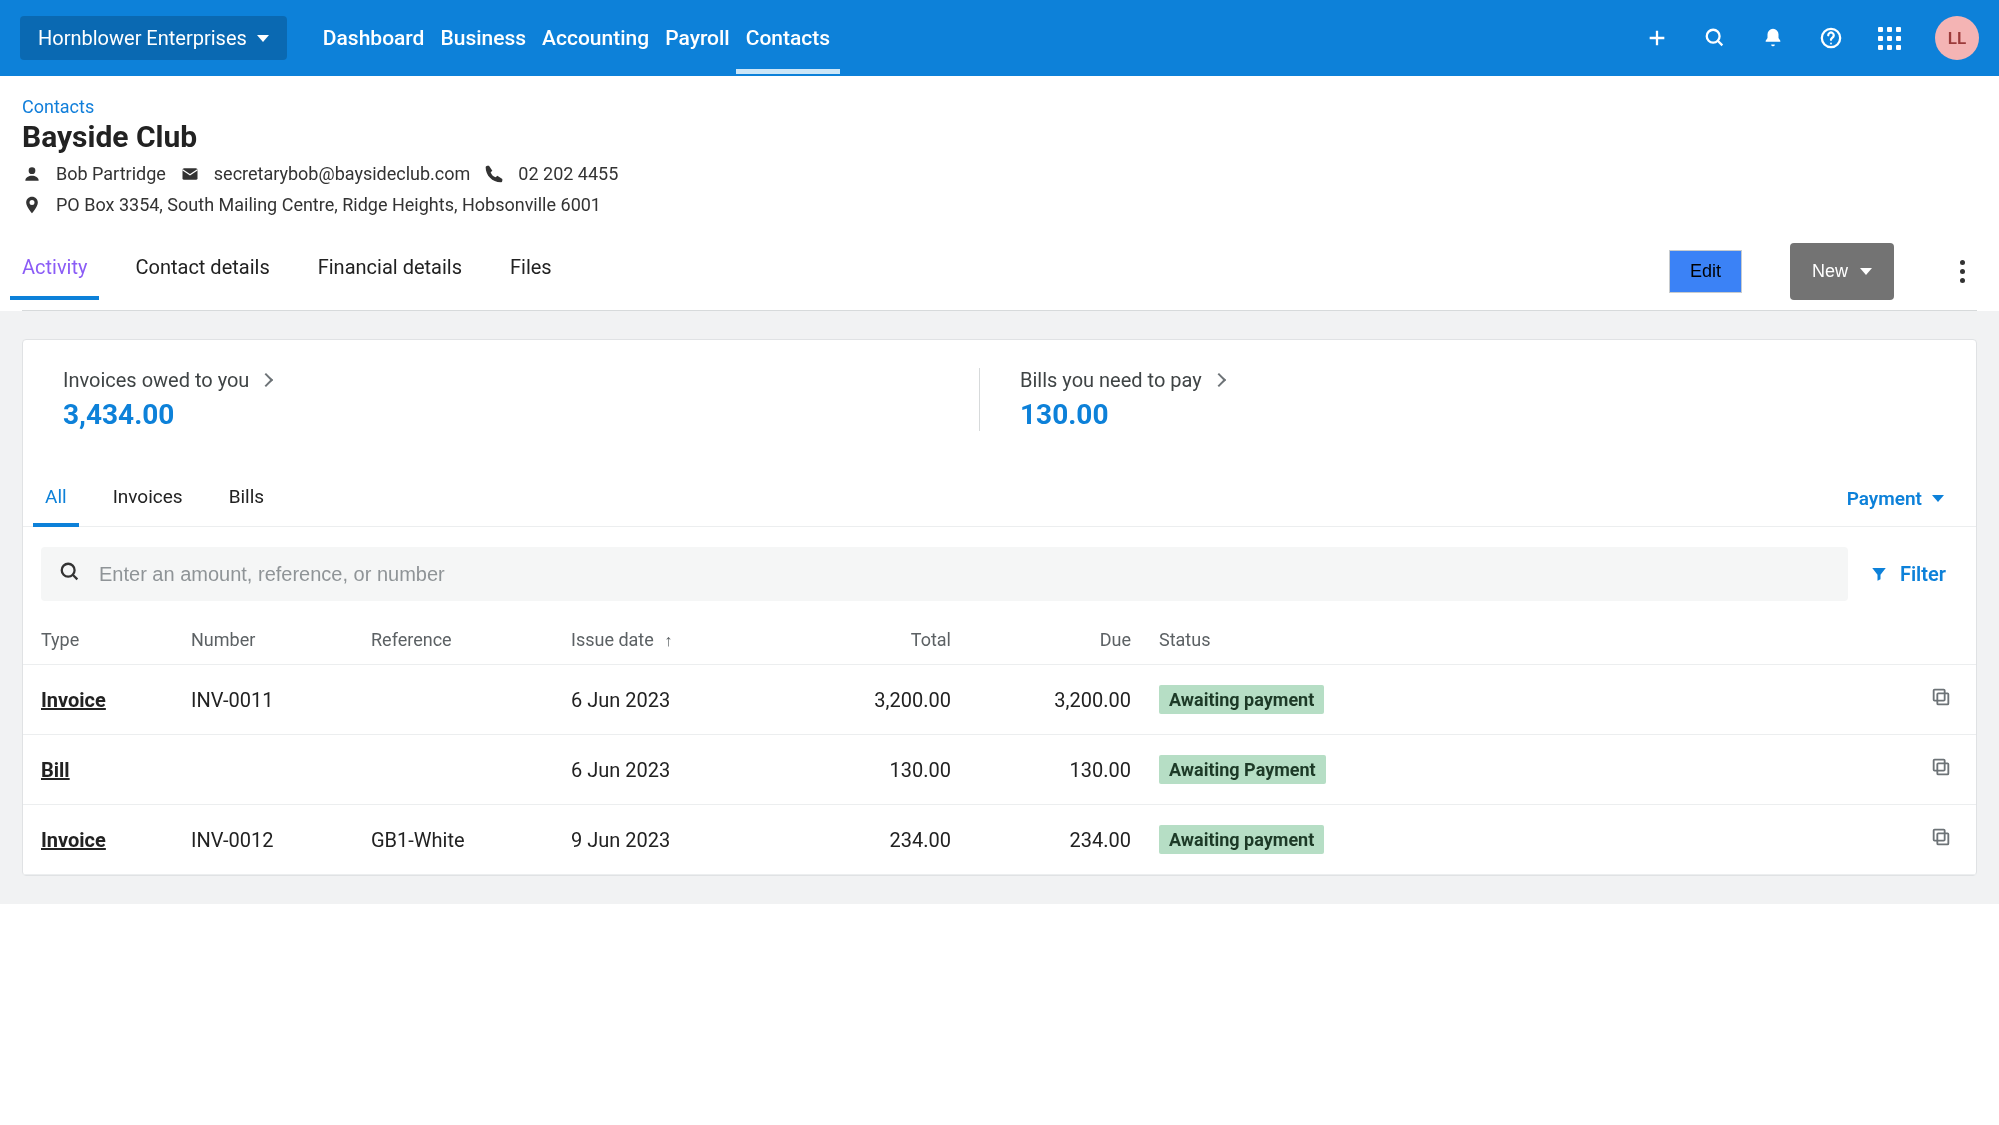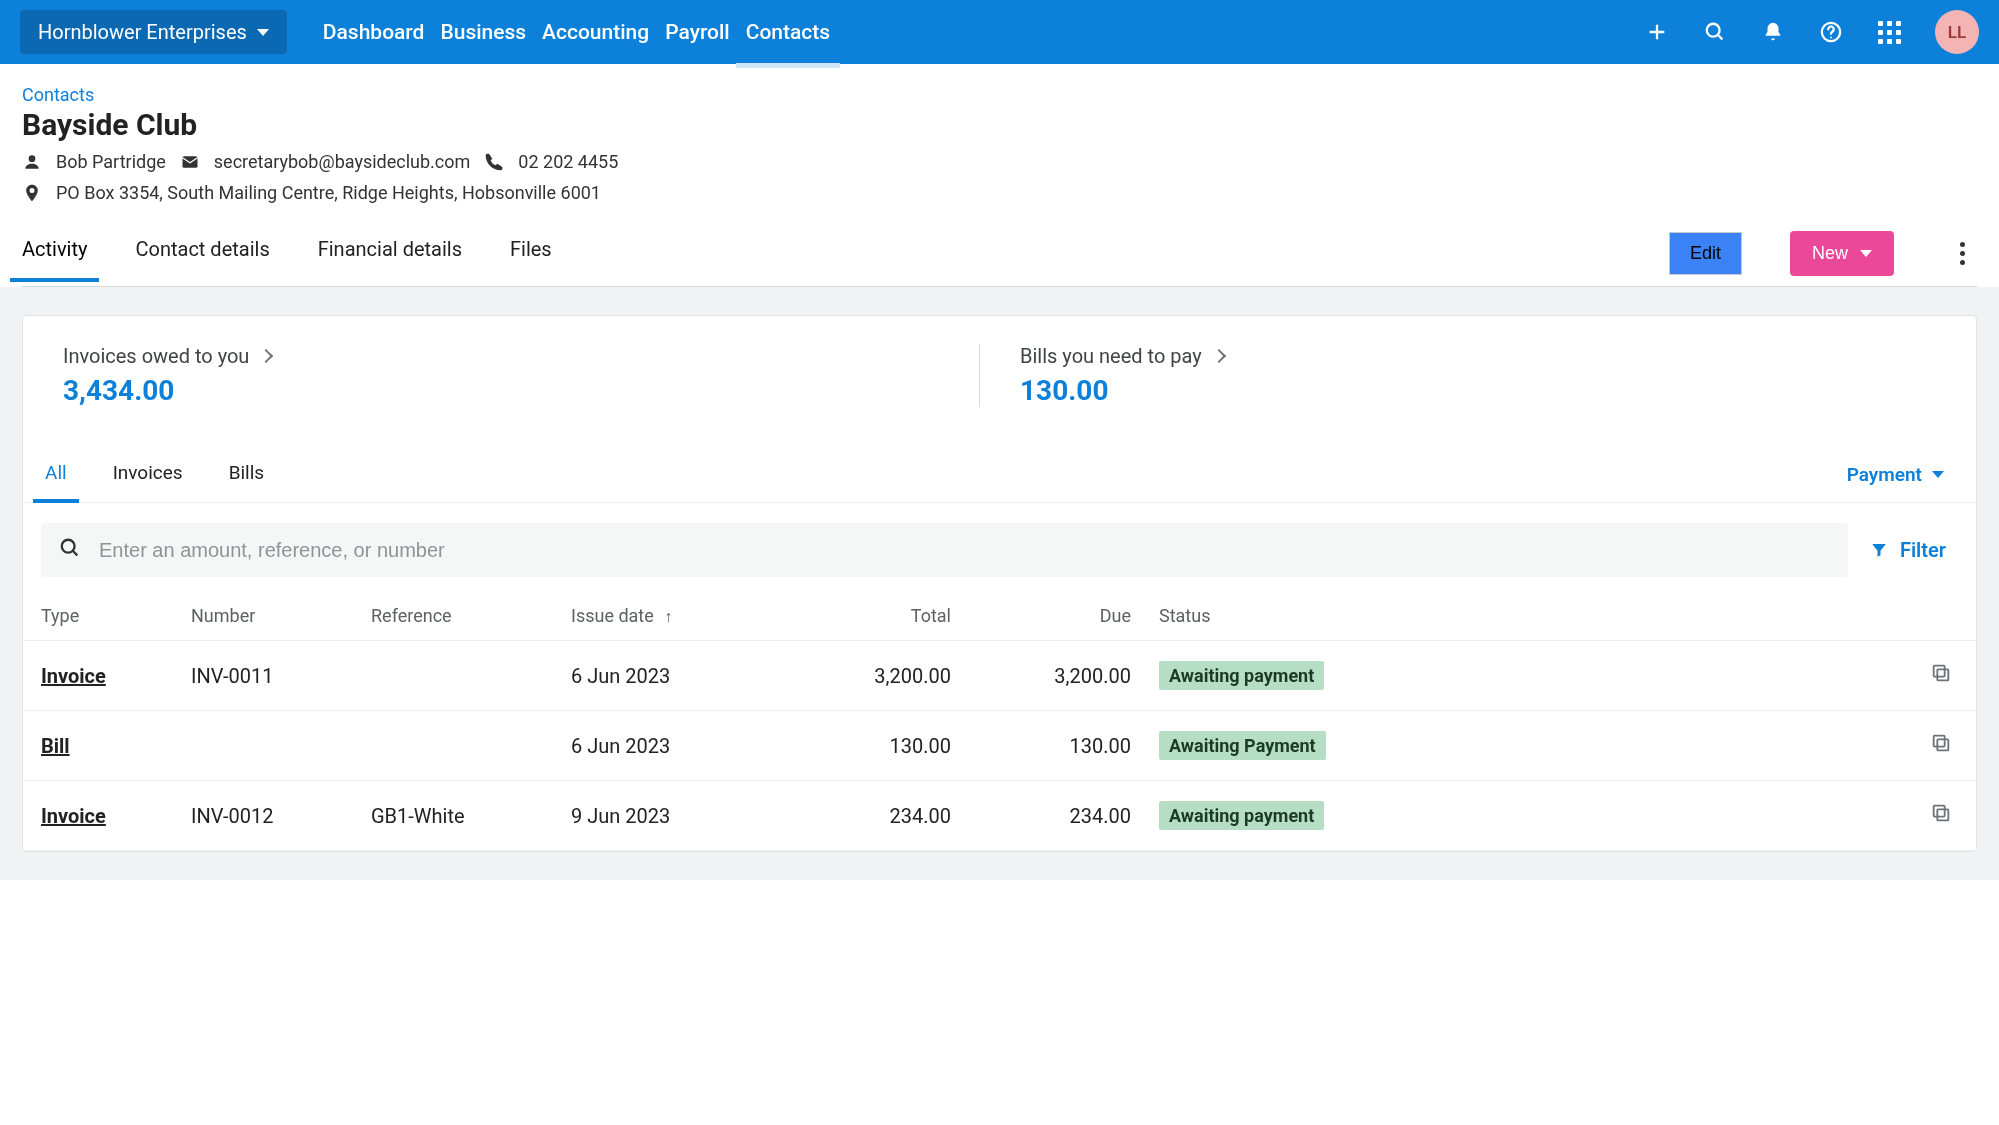--- a/index.html
+++ b/index.html
@@ -1,20 +1,20 @@
 <!DOCTYPE html>
 <html><head>
   <meta charset="utf-8">
   <style>
     * { box-sizing: border-box; margin: 0; padding: 0; }
     body { font-family: -apple-system, BlinkMacSystemFont, 'Segoe UI', Roboto, Arial, sans-serif; background: #fff; color: #222; }
     
     .topbar {
       background: #0d81d9;
-      height: 64px;
+      height: 76px;
       display: flex;
       align-items: center;
       padding: 0 20px;
       gap: 8px;
     }
     .org-switcher {
       background: rgba(0,0,0,0.18);
       color: #fff;
       padding: 10px 18px;
       border-radius: 4px;
@@ -48,28 +48,28 @@
     .page { padding: 20px 22px 0; }
     .breadcrumb { color: #107eda; font-size: 18px; margin-bottom: 2px; cursor:pointer; }
     .page-title { font-size: 30px; font-weight: 700; margin-bottom: 9px; }
     .contact-row { display:flex; align-items:center; gap:14px; margin-bottom:10px; font-size:18px; color:#333; }
     .mini-icon { display:flex; width:20px; height:20px; color:#333; }
     
     .tabs-row {
       display:flex; align-items:center; border-bottom:1px solid #d7dadb; margin-top:28px; padding:0 0; gap:48px;
     }
     .tab { font-size:20px; padding:0 0 20px; cursor:pointer; position:relative; }
-    .tab.active { color:#000000; }
+    .tab.active { color:#8b5cf6; }
     .tab.active::after { content:''; position:absolute; left:-12px; right:-12px; bottom:-1px; height:4px; background:#0d81d9; }
     .tabs-spacer { flex:1; }
     .edit-btn {
       border:1px solid #c7cbce; background:#3b82f6; padding:10px 20px; font-size:18px; border-radius:0; cursor:pointer; margin-bottom:10px;
     }
     .new-btn {
-      background:#ec4899; color:#fff; border:none; padding:12px 22px; font-size:18px; border-radius:4px; cursor:pointer;
+      background:#737373; color:#fff; border:none; padding:18px 22px; font-size:18px; border-radius:4px; cursor:pointer;
       display:flex; align-items:center; gap:12px; margin-bottom:10px;
     }
     .new-btn .caret-down { border-top-color:#fff; }
     .more-vert { cursor:pointer; font-size:22px; color:#333; margin:0 12px 10px 18px; letter-spacing:-2px; }
     .more-vert-dots { display:flex; flex-direction:column; gap:4px; }
     .more-vert-dots span { width:5px; height:5px; background:#333; border-radius:50%; }
     
     .content-area { background:#f1f2f3; padding:28px 22px; margin-top:0; }
     .card { background:#fff; border:1px solid #e0e2e4; border-radius:4px; padding:0 0 0 0; }
     .summary-row { display:flex; padding:28px 40px 40px; }

